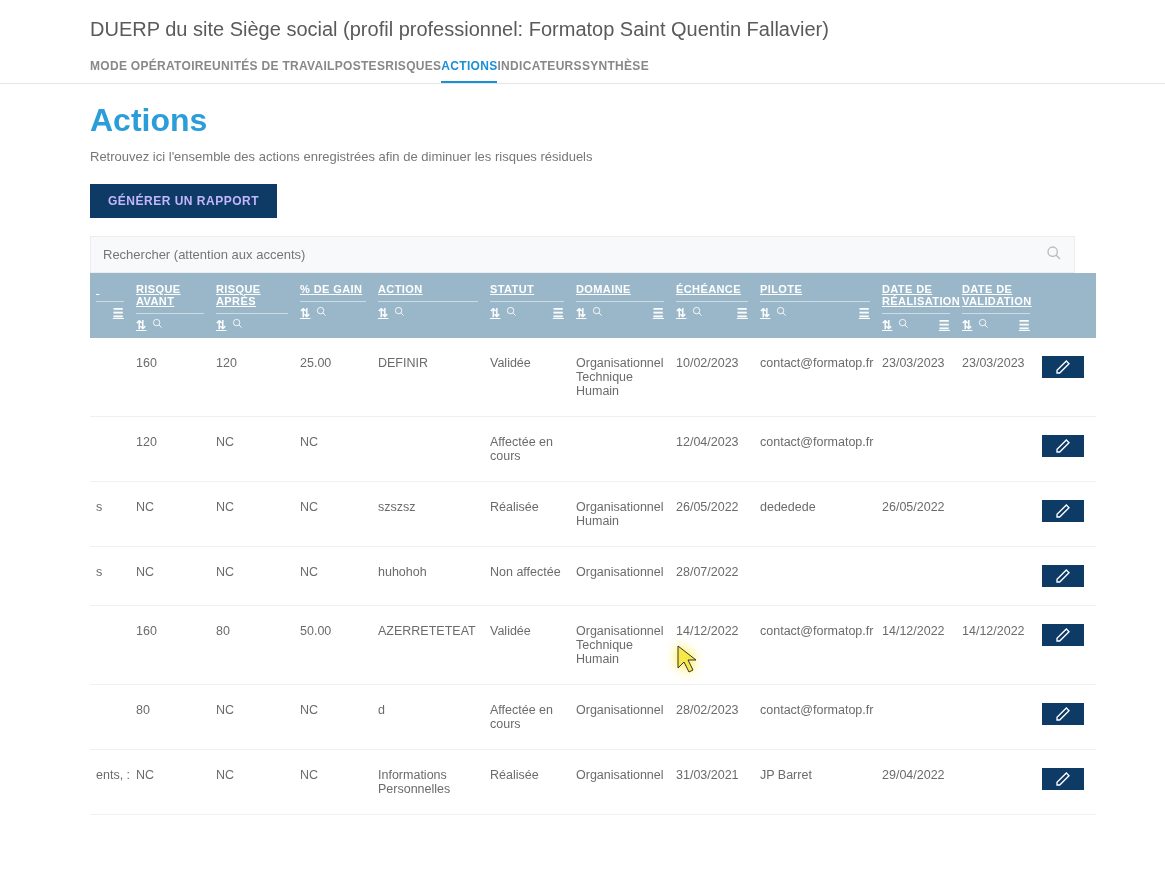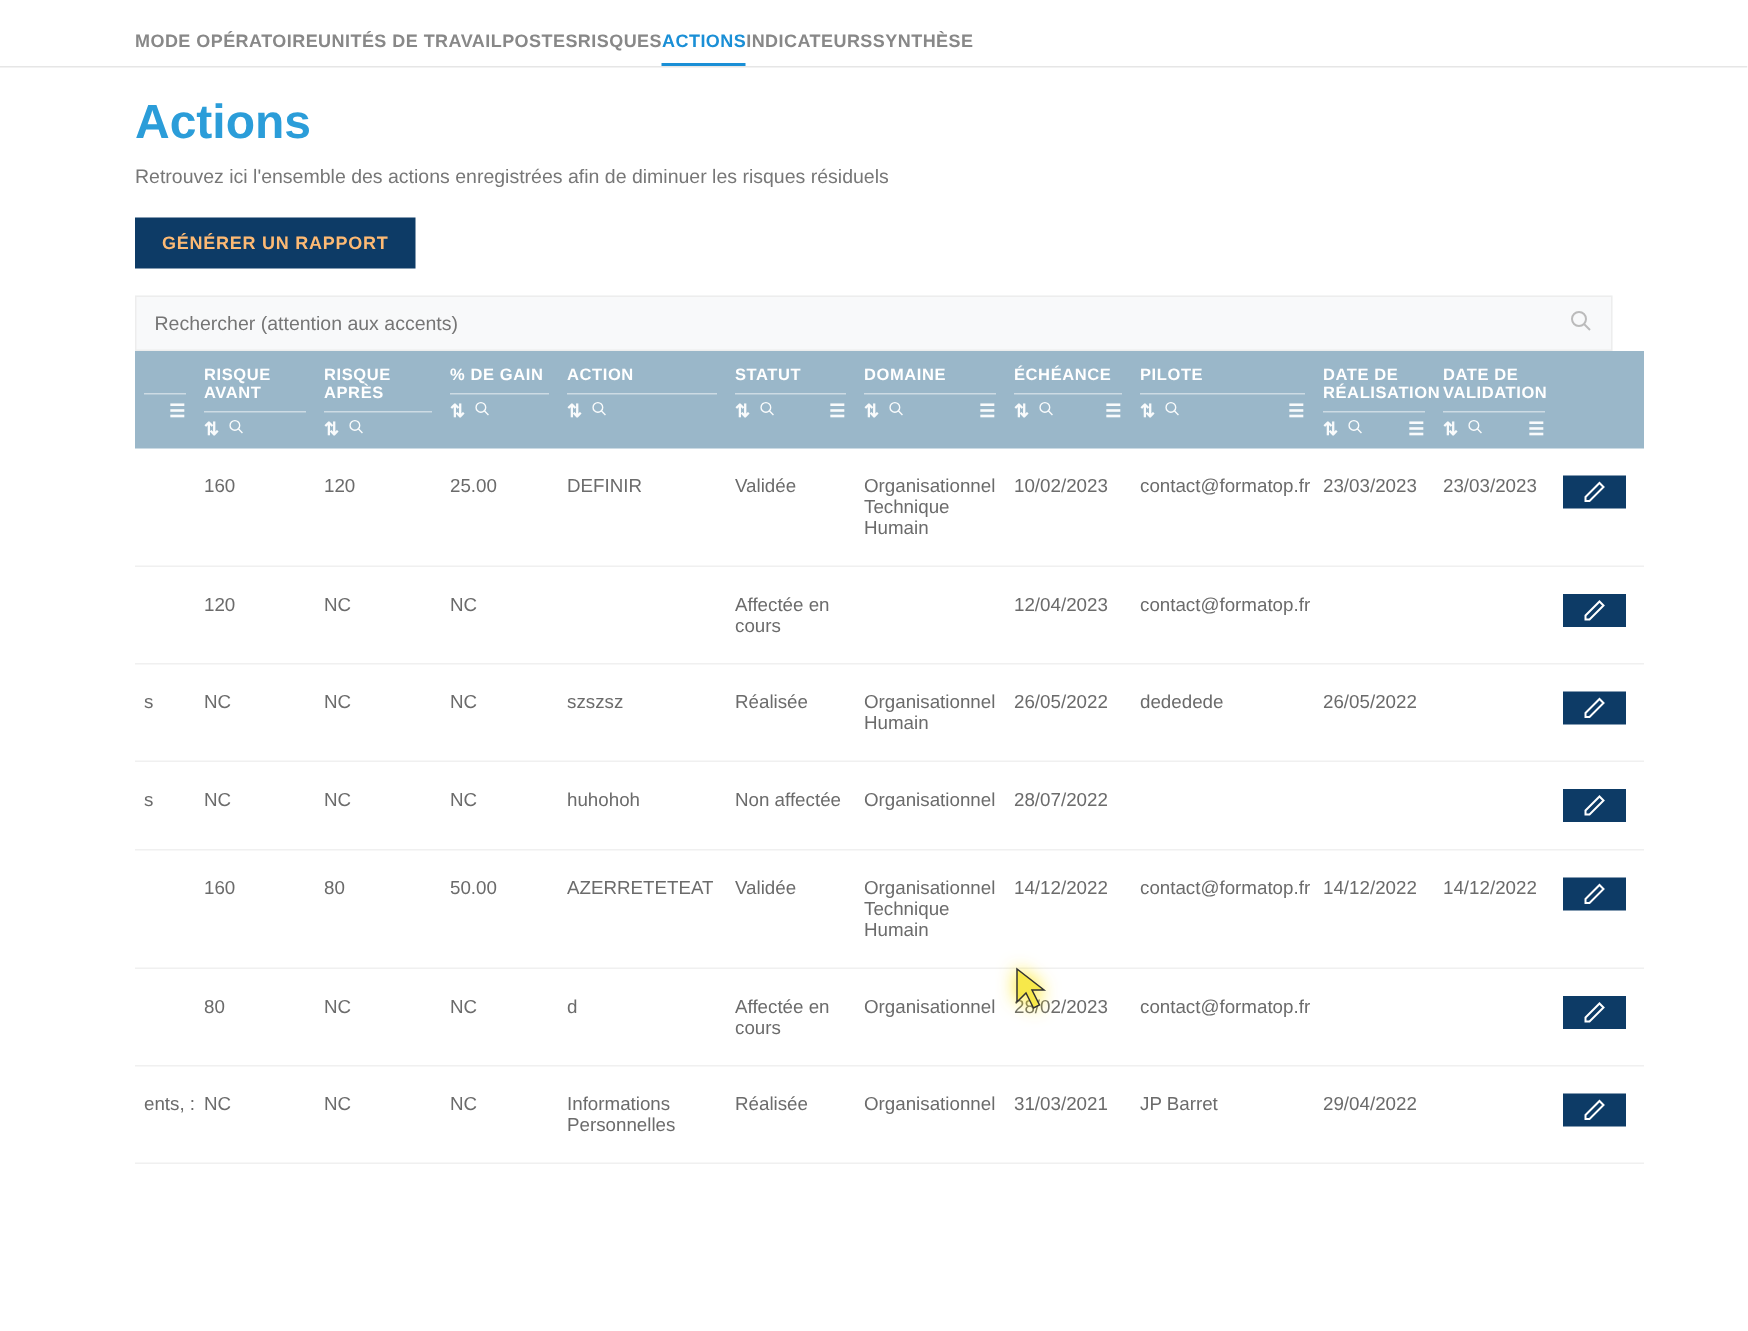--- a/index.html
+++ b/index.html
@@ -48,21 +48,21 @@
     color: #2b9dd9;
     margin: 18px 0 10px 0;
   }
   .subtext {
     color: #777;
     font-size: 13px;
     margin-bottom: 20px;
   }
   .gen-report-btn {
     background: #0d3b66;
-    color: #fdba74;
+    color: #c4b5fd;
     border: none;
     padding: 10px 18px;
     font-size: 12px;
     font-weight: 600;
     letter-spacing: 0.5px;
     cursor: pointer;
     margin-bottom: 18px;
   }
   .search-bar {
     display: flex;
@@ -96,20 +96,21 @@
     font-weight: 700;
     text-align: left;
     vertical-align: top;
     padding: 10px 6px 6px 6px;
     letter-spacing: 0.4px;
   }
   .th-inner {
     display: flex;
     flex-direction: column;
     gap: 6px;
+    text-decoration: underline;
   }
   .th-controls {
     display: flex;
     align-items: center;
     justify-content: space-between;
     gap: 6px;
     border-top: 1px solid rgba(255,255,255,0.5);
     padding-top: 4px;
     font-size: 12px;
     color: #fff;
@@ -164,20 +165,21 @@
     color: #888;
     overflow: hidden;
     white-space: nowrap;
   }
 </style>
 </head>
 <body>
 
 <div class="page">
 
+  <div class="page-title">DUERP du site Siège social (profil professionnel: Formatop Saint Quentin Fallavier)</div>
 
   <div class="tabs" id="tabs-container">
       <div class="tab">MODE OPÉRATOIRE</div>
       <div class="tab">UNITÉS DE TRAVAIL</div>
       <div class="tab">POSTES</div>
       <div class="tab">RISQUES</div>
       <div class="tab active">ACTIONS</div>
       <div class="tab">INDICATEURS</div>
       <div class="tab">SYNTHÈSE</div>
     </div>

